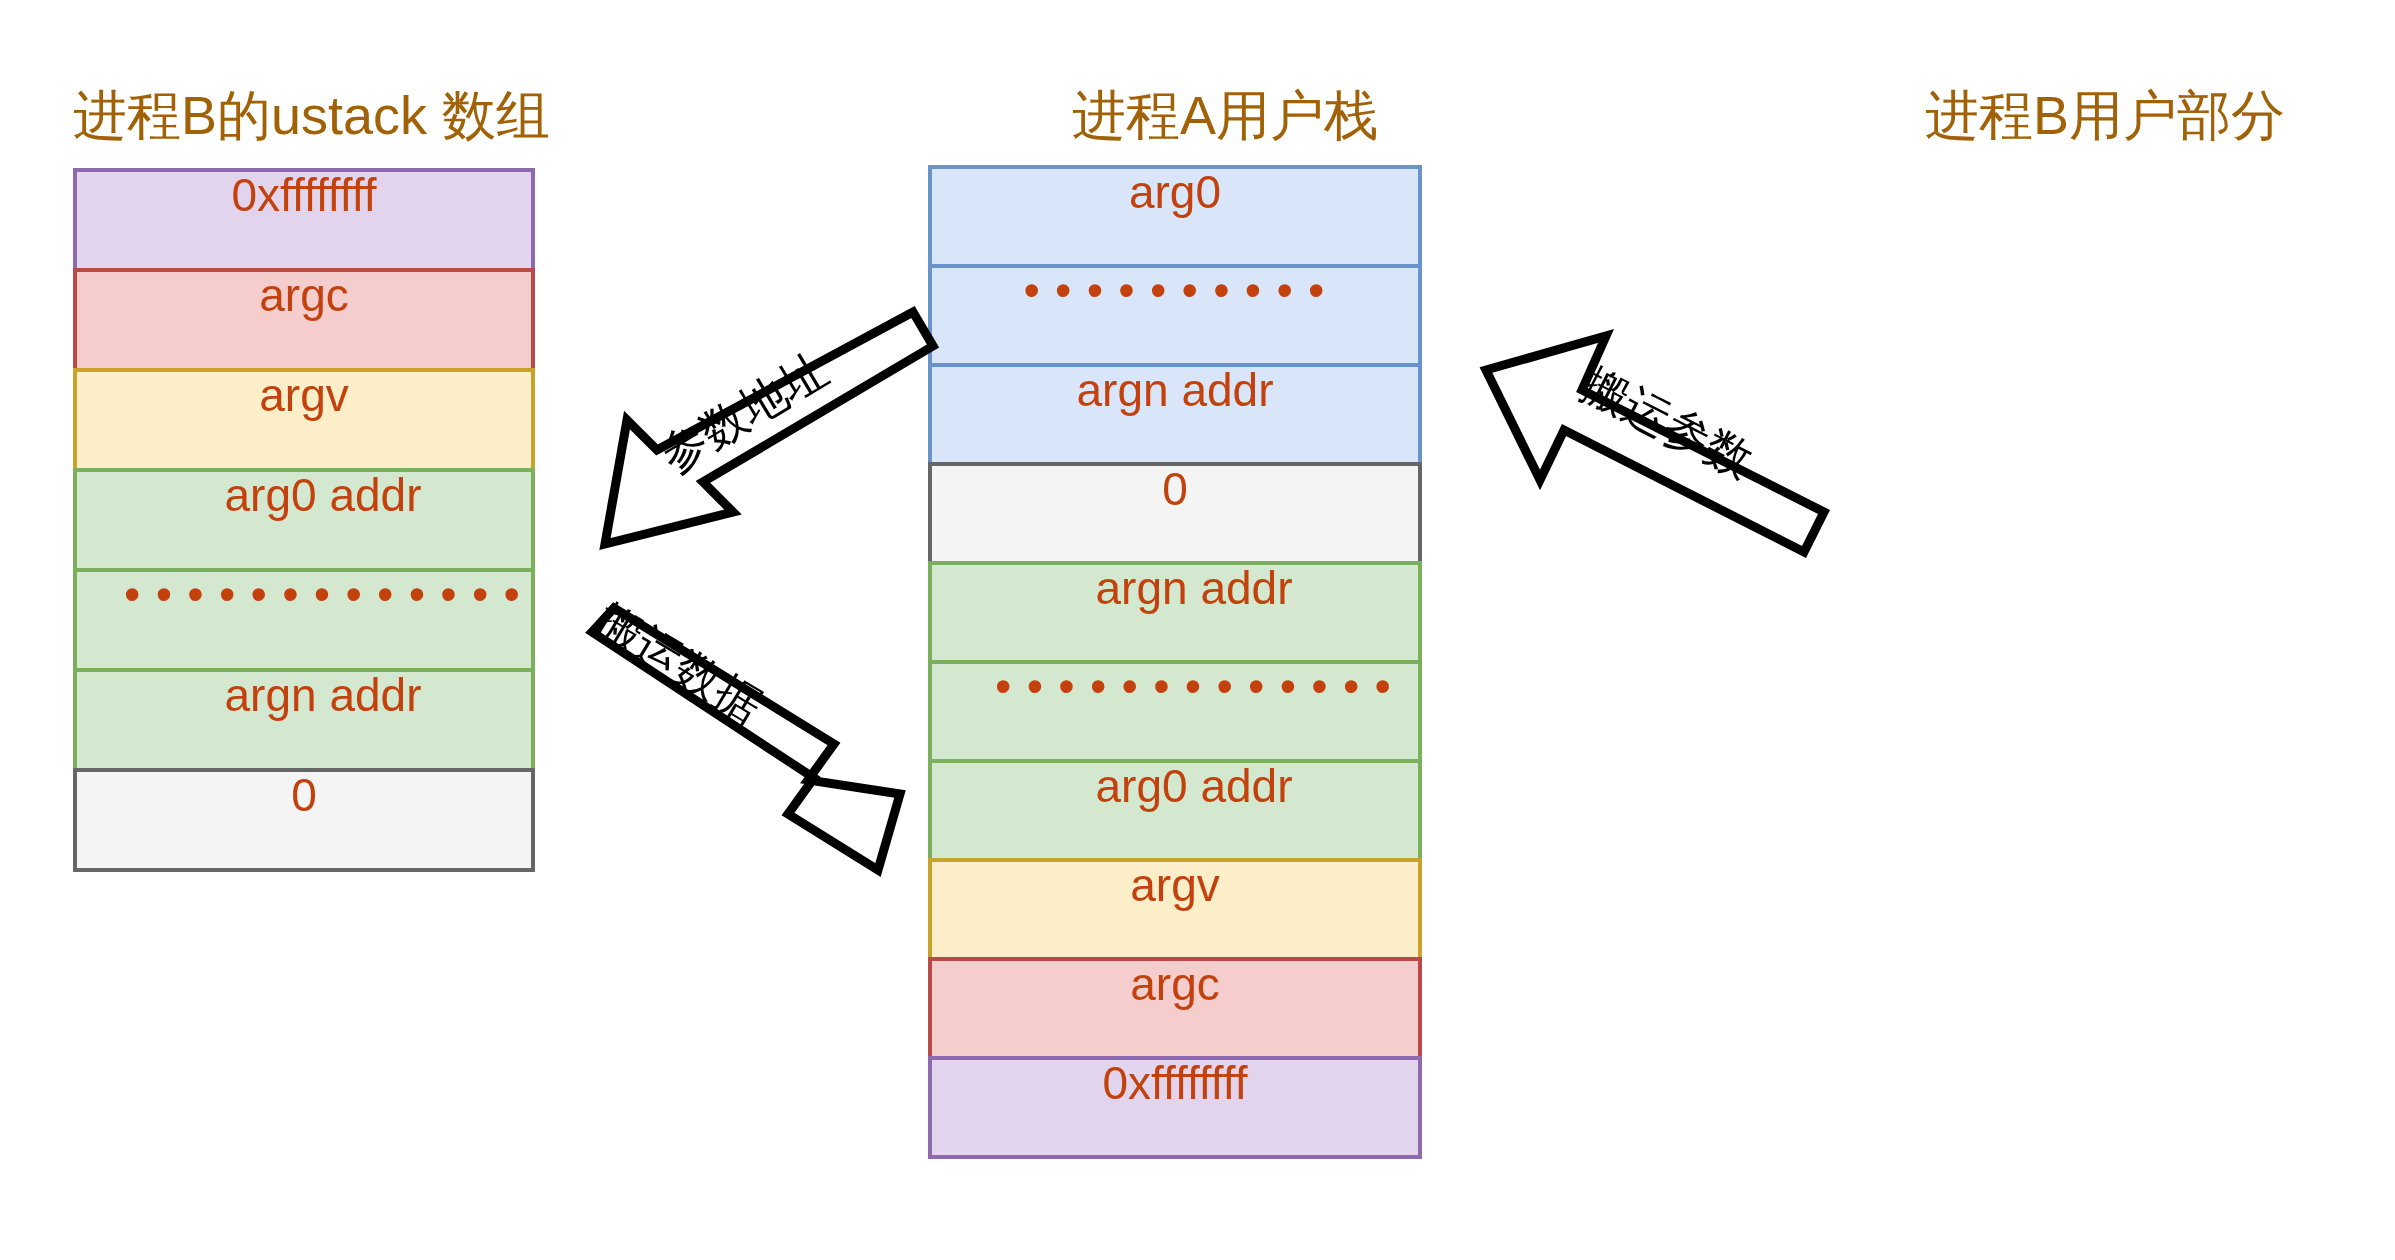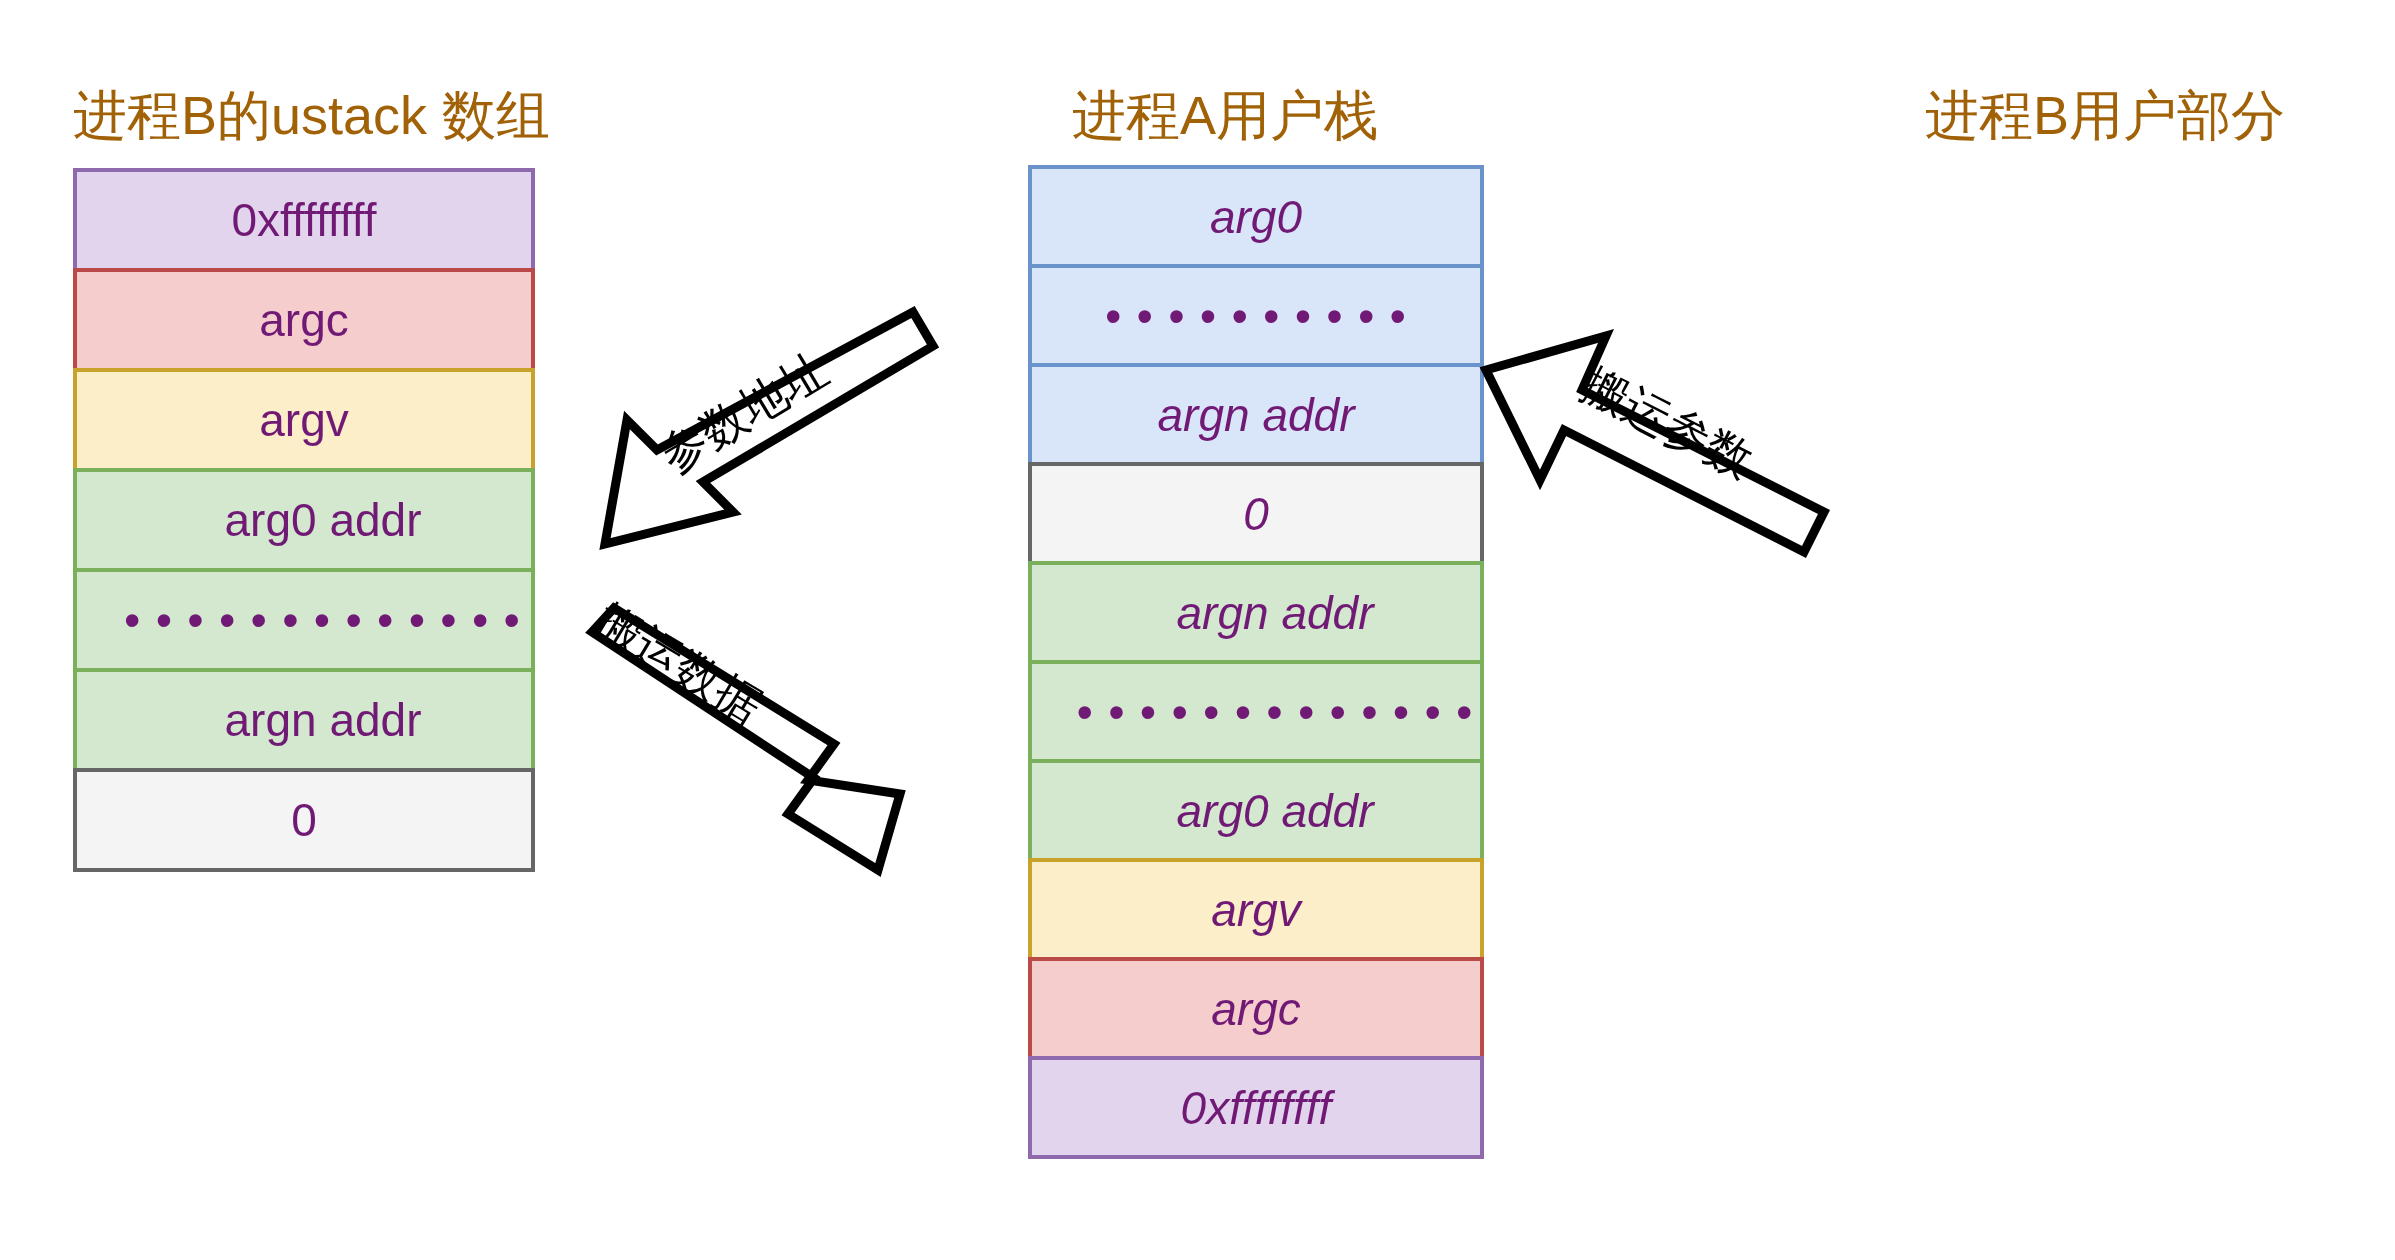--- a/index.html
+++ b/index.html
@@ -18,24 +18,23 @@
     white-space: nowrap;
     line-height: 1;
     text-align: center;
   }
 
   .stack { position: absolute; }
 
   .cell {
     width: 100%;
     display: flex;
-    align-items: center;
     justify-content: center;
     font-size: 46px;
-    color: #701a75;
+    color: #c2410c;
     line-height: 1;
     border-style: solid;
     border-width: 4px;
     margin-bottom: -4px;
     position: relative;
   }
   .cell:last-child { margin-bottom: 0; }
 
   
   .c-purple { background: #e2d4ec; border-color: #8f69ad; }
@@ -86,21 +85,21 @@
     <div class="cell c-green" style="height:104px;">
       <span>argn addr</span>
     </div>
     <div class="cell c-grey" style="height:104px;">
       <span>0</span>
     </div>
   </div>
 
   <div class="col-title" style="left:988px; top:88px; width:474px;">进程A用户栈</div>
 
-  <div class="stack" style="left:1028px; top:165px; width:456px;font-style:italic;">
+  <div class="stack" style="left:928px; top:165px; width:494px;">
     <div class="cell c-blue" style="height:103px;">
       <span>arg0</span>
     </div>
     <div class="cell c-blue" style="height:103px;">
       <span class="dots">• • • • • • • • • •</span>
     </div>
     <div class="cell c-blue" style="height:103px;">
       <span>argn addr</span>
     </div>
     <div class="cell c-grey" style="height:103px;">

